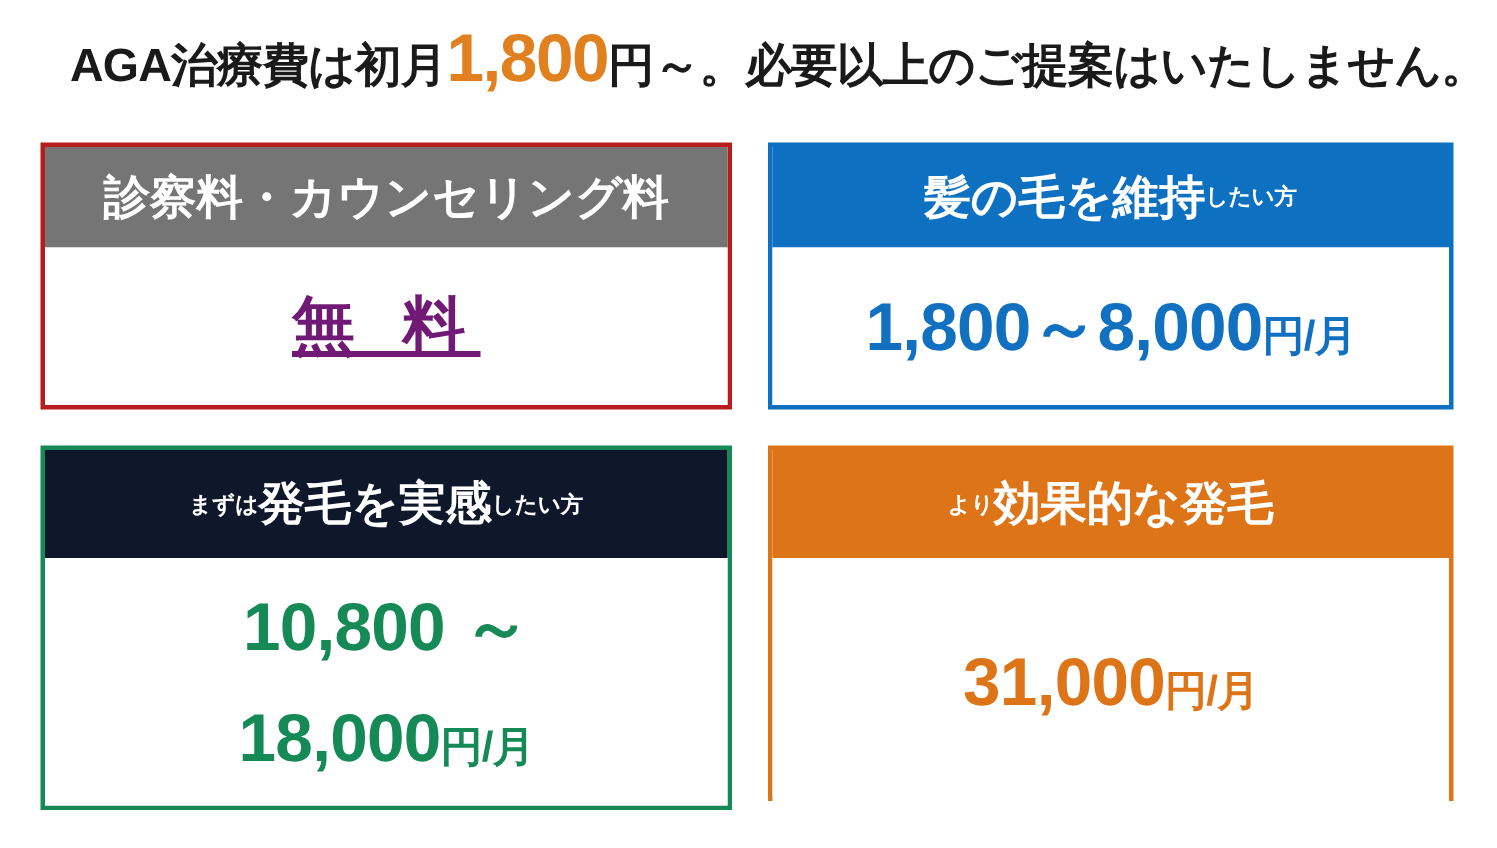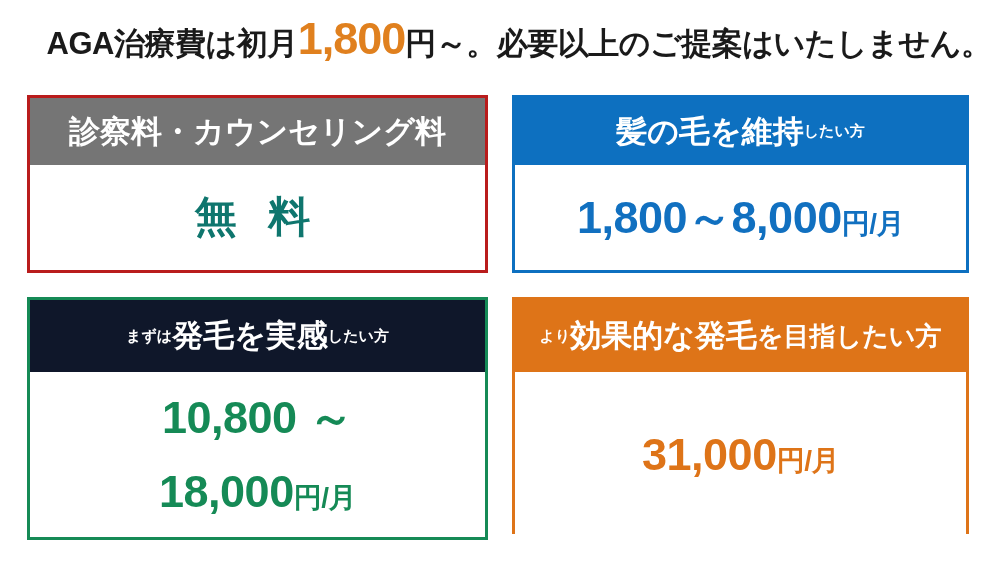--- a/index.html
+++ b/index.html
@@ -123,21 +123,21 @@
   
   #card-effective {
     left: 512px; top: 297px; width: 457px; height: 237px;
     border: 3px solid #de7418;
   }
   #card-effective .card-head {
     height: 72px; background: #de7418;
   }
   #card-effective .card-body { height: 165px; }
 
-  .c-free  { color: #0f766e; }
+  .c-free  { color: #701a75; text-decoration: underline; }
   .c-blue  { color: #1170c0; }
   .c-green { color: #158a56; }
   .c-orange{ color: #de7418; }
 </style>
 </head>
 <body>
 
 <div id="page">
 
   <div class="headline">
@@ -172,20 +172,19 @@
     <div class="card-body">
       <span class="val-row"><span class="val-big c-green">10,800 ～</span><span class="val-unit c-green"></span></span>
       <span class="val-row"><span class="val-big c-green">18,000</span><span class="val-unit c-green">円/月</span></span>
     </div>
   </div>
 
   <div class="card" id="card-effective">
     <div class="card-head">
       <span class="head-sm">より</span>
         <span class="head-lg">効果的な発毛</span>
-        <span class="head-md">を目指したい方</span>
     </div>
     <div class="card-body">
       <span class="val-row"><span class="val-big c-orange">31,000</span><span class="val-unit c-orange">円/月</span></span>
     </div>
   </div>
 
 </div>
 
 </body></html>

